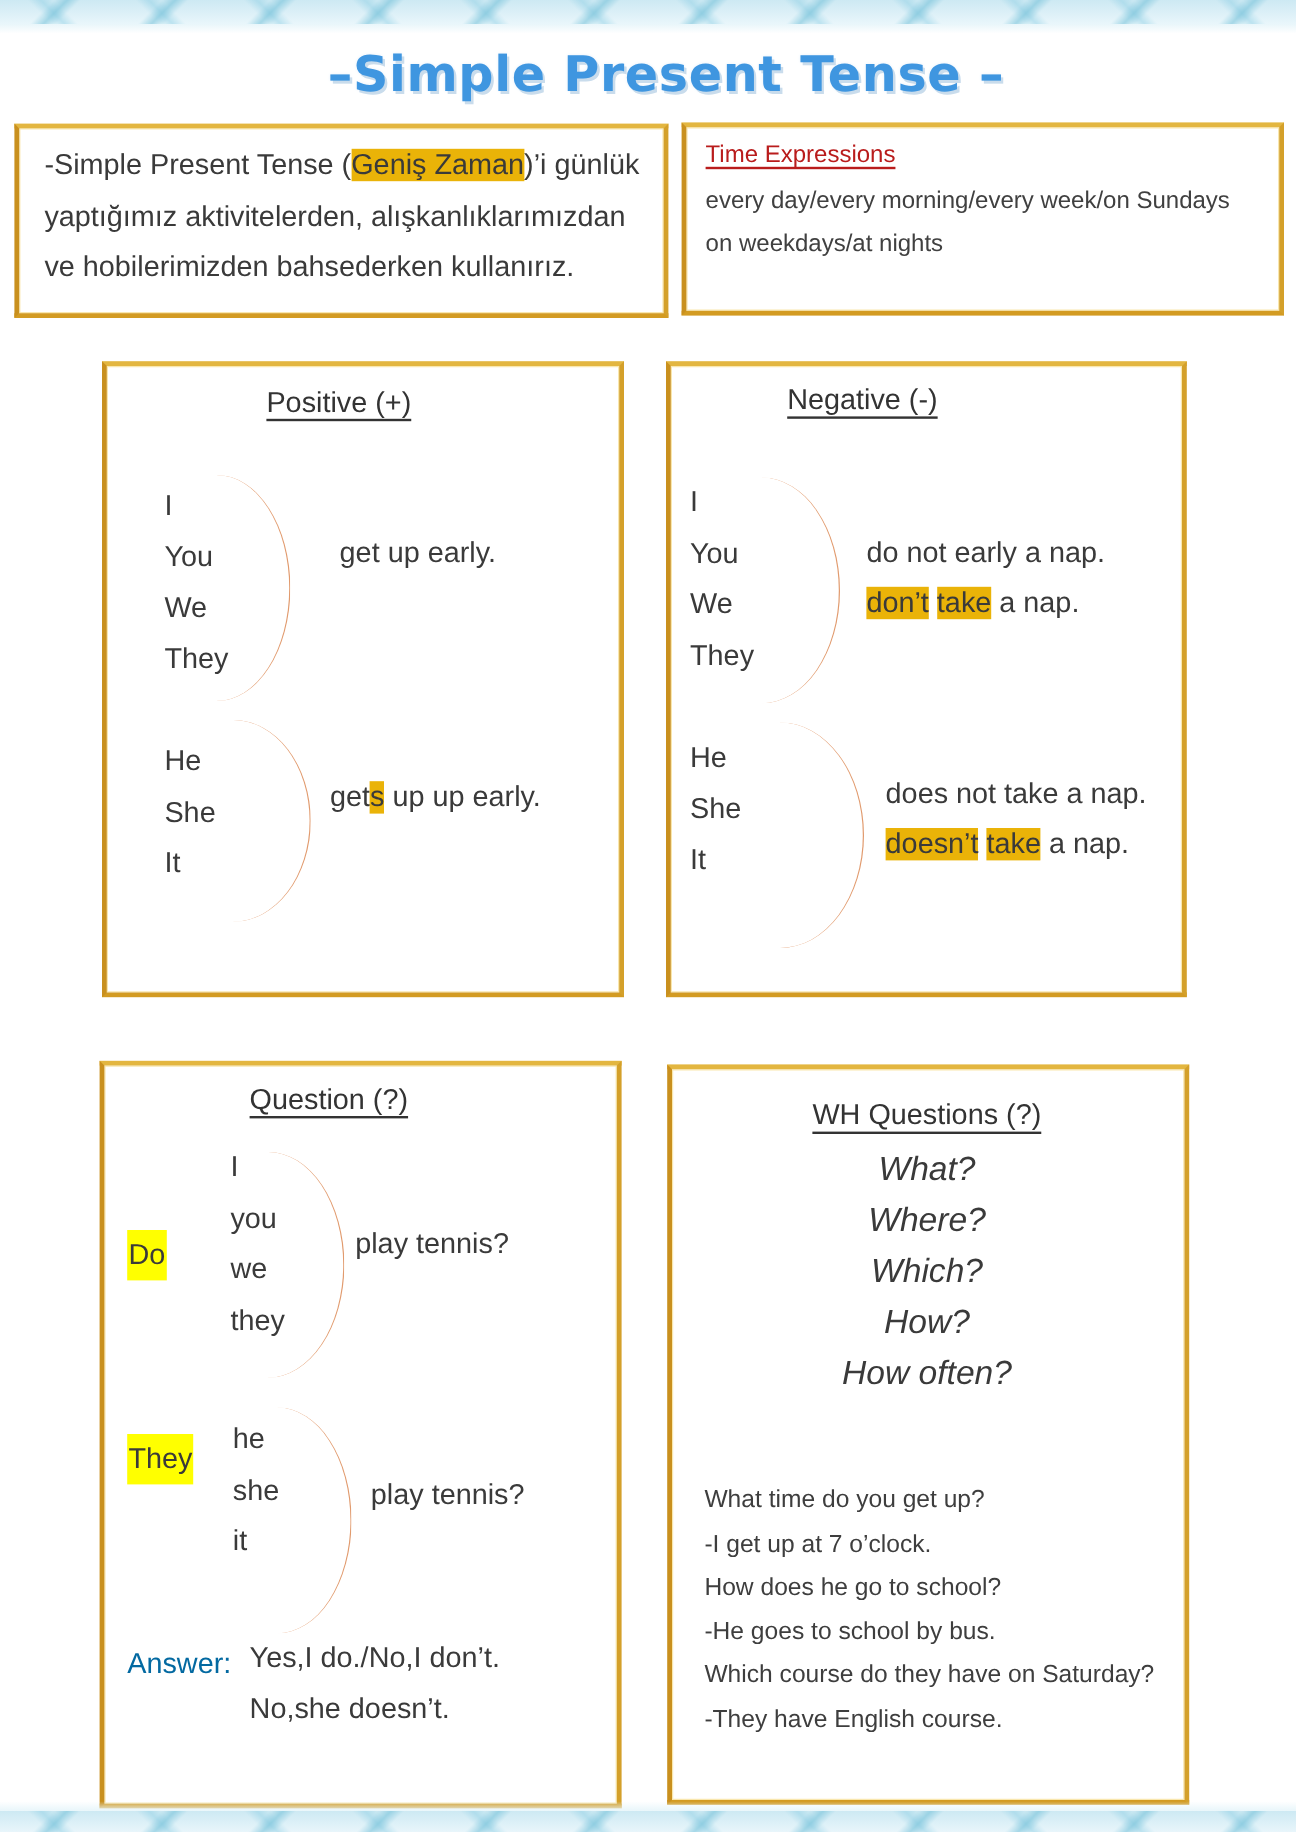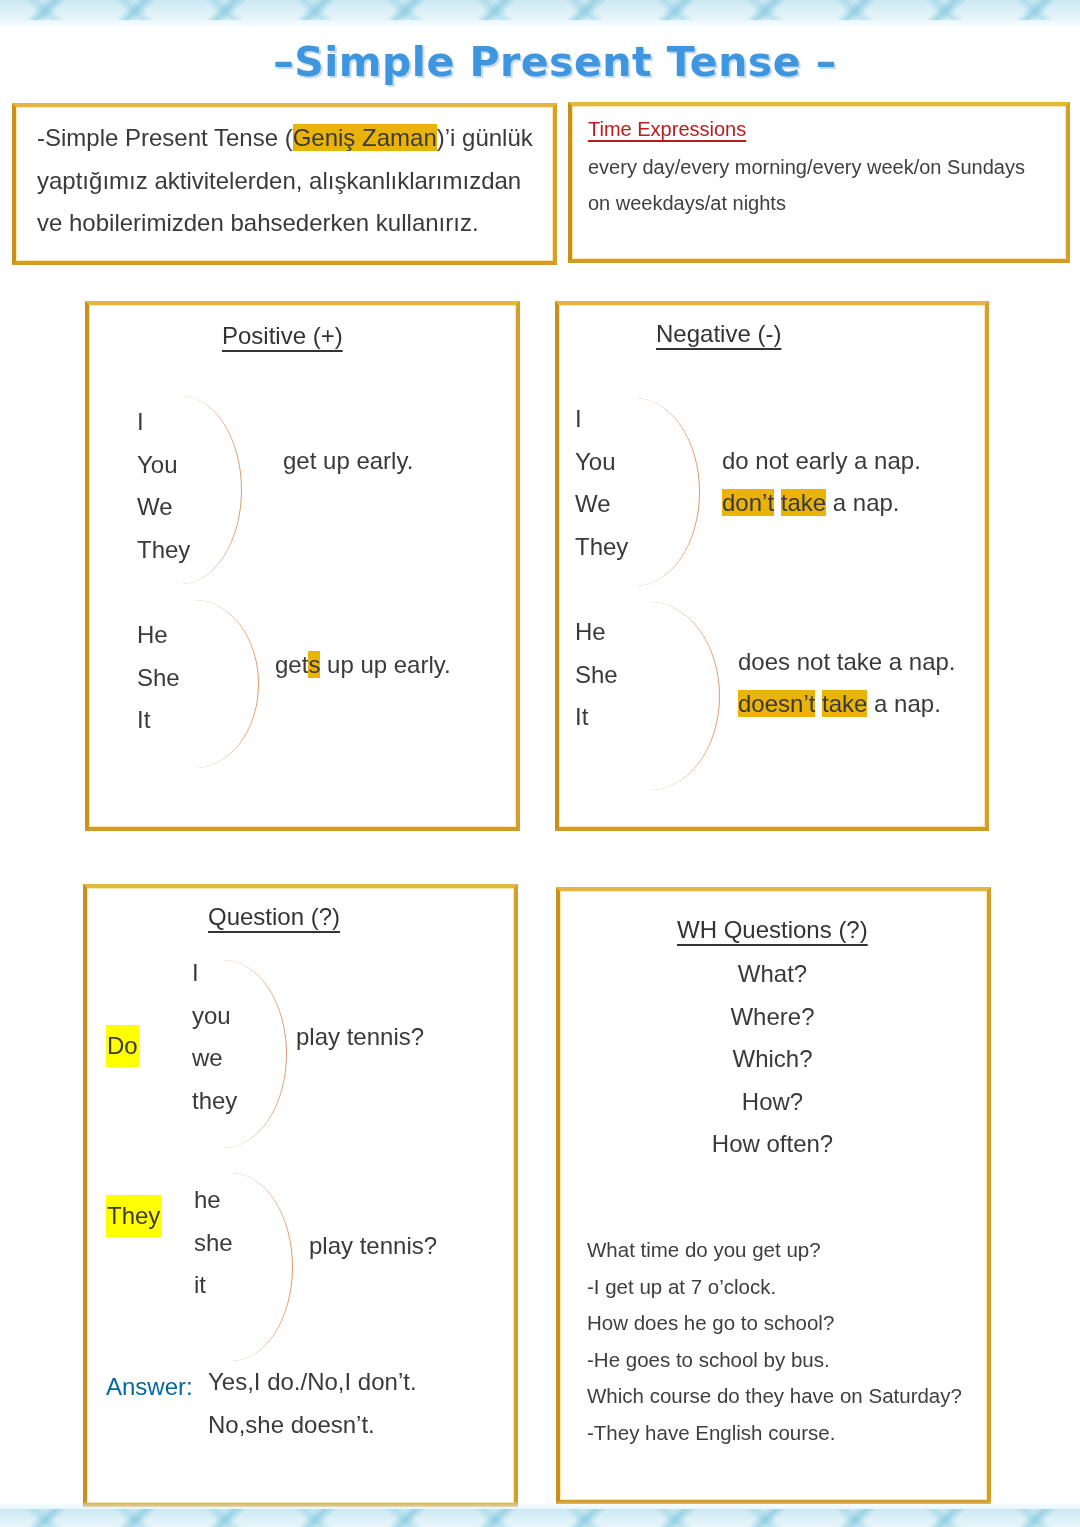--- a/index.html
+++ b/index.html
@@ -46,21 +46,21 @@
 
   .pron { position: absolute; font-size: 24px; line-height: 42.6px; color: #3a3a3a; }
   .pron div { height: 42.6px; }
 
   .sent { position: absolute; font-size: 24px; color: #3a3a3a; white-space: nowrap; line-height: 42px; }
 
   .arc { position: absolute; border-right: 1.5px solid #e19a6d; border-radius: 0 50% 50% 0 / 0 50% 50% 0; border-left: none; border-top: none; border-bottom: none; }
 
   .aux { position: absolute; font-size: 24px; color: #3a3a3a; background: #ffff00; line-height: 42px; padding: 0 1px; }
 
-  .wh-list { position: absolute; text-align: center; font-size: 24px; line-height: 42.6px; color: #3a3a3a; }
+  .wh-list { position: absolute; text-align: center; font-size: 28px; line-height: 42.6px; color: #3a3a3a; font-style: italic; }
   .ex-list { position: absolute; font-size: 20.5px; line-height: 36.6px; color: #3e3e3e; white-space: nowrap; }
   .ans-label { position: absolute; font-size: 24px; color: #0369a1; }
   .ans-list { position: absolute; font-size: 24px; line-height: 42.6px; color: #3a3a3a; white-space: nowrap; }
 </style>
 </head>
 <body>
 
 <div class="band top"></div>
 
 <h1 class="title">–Simple Present Tense –</h1>

